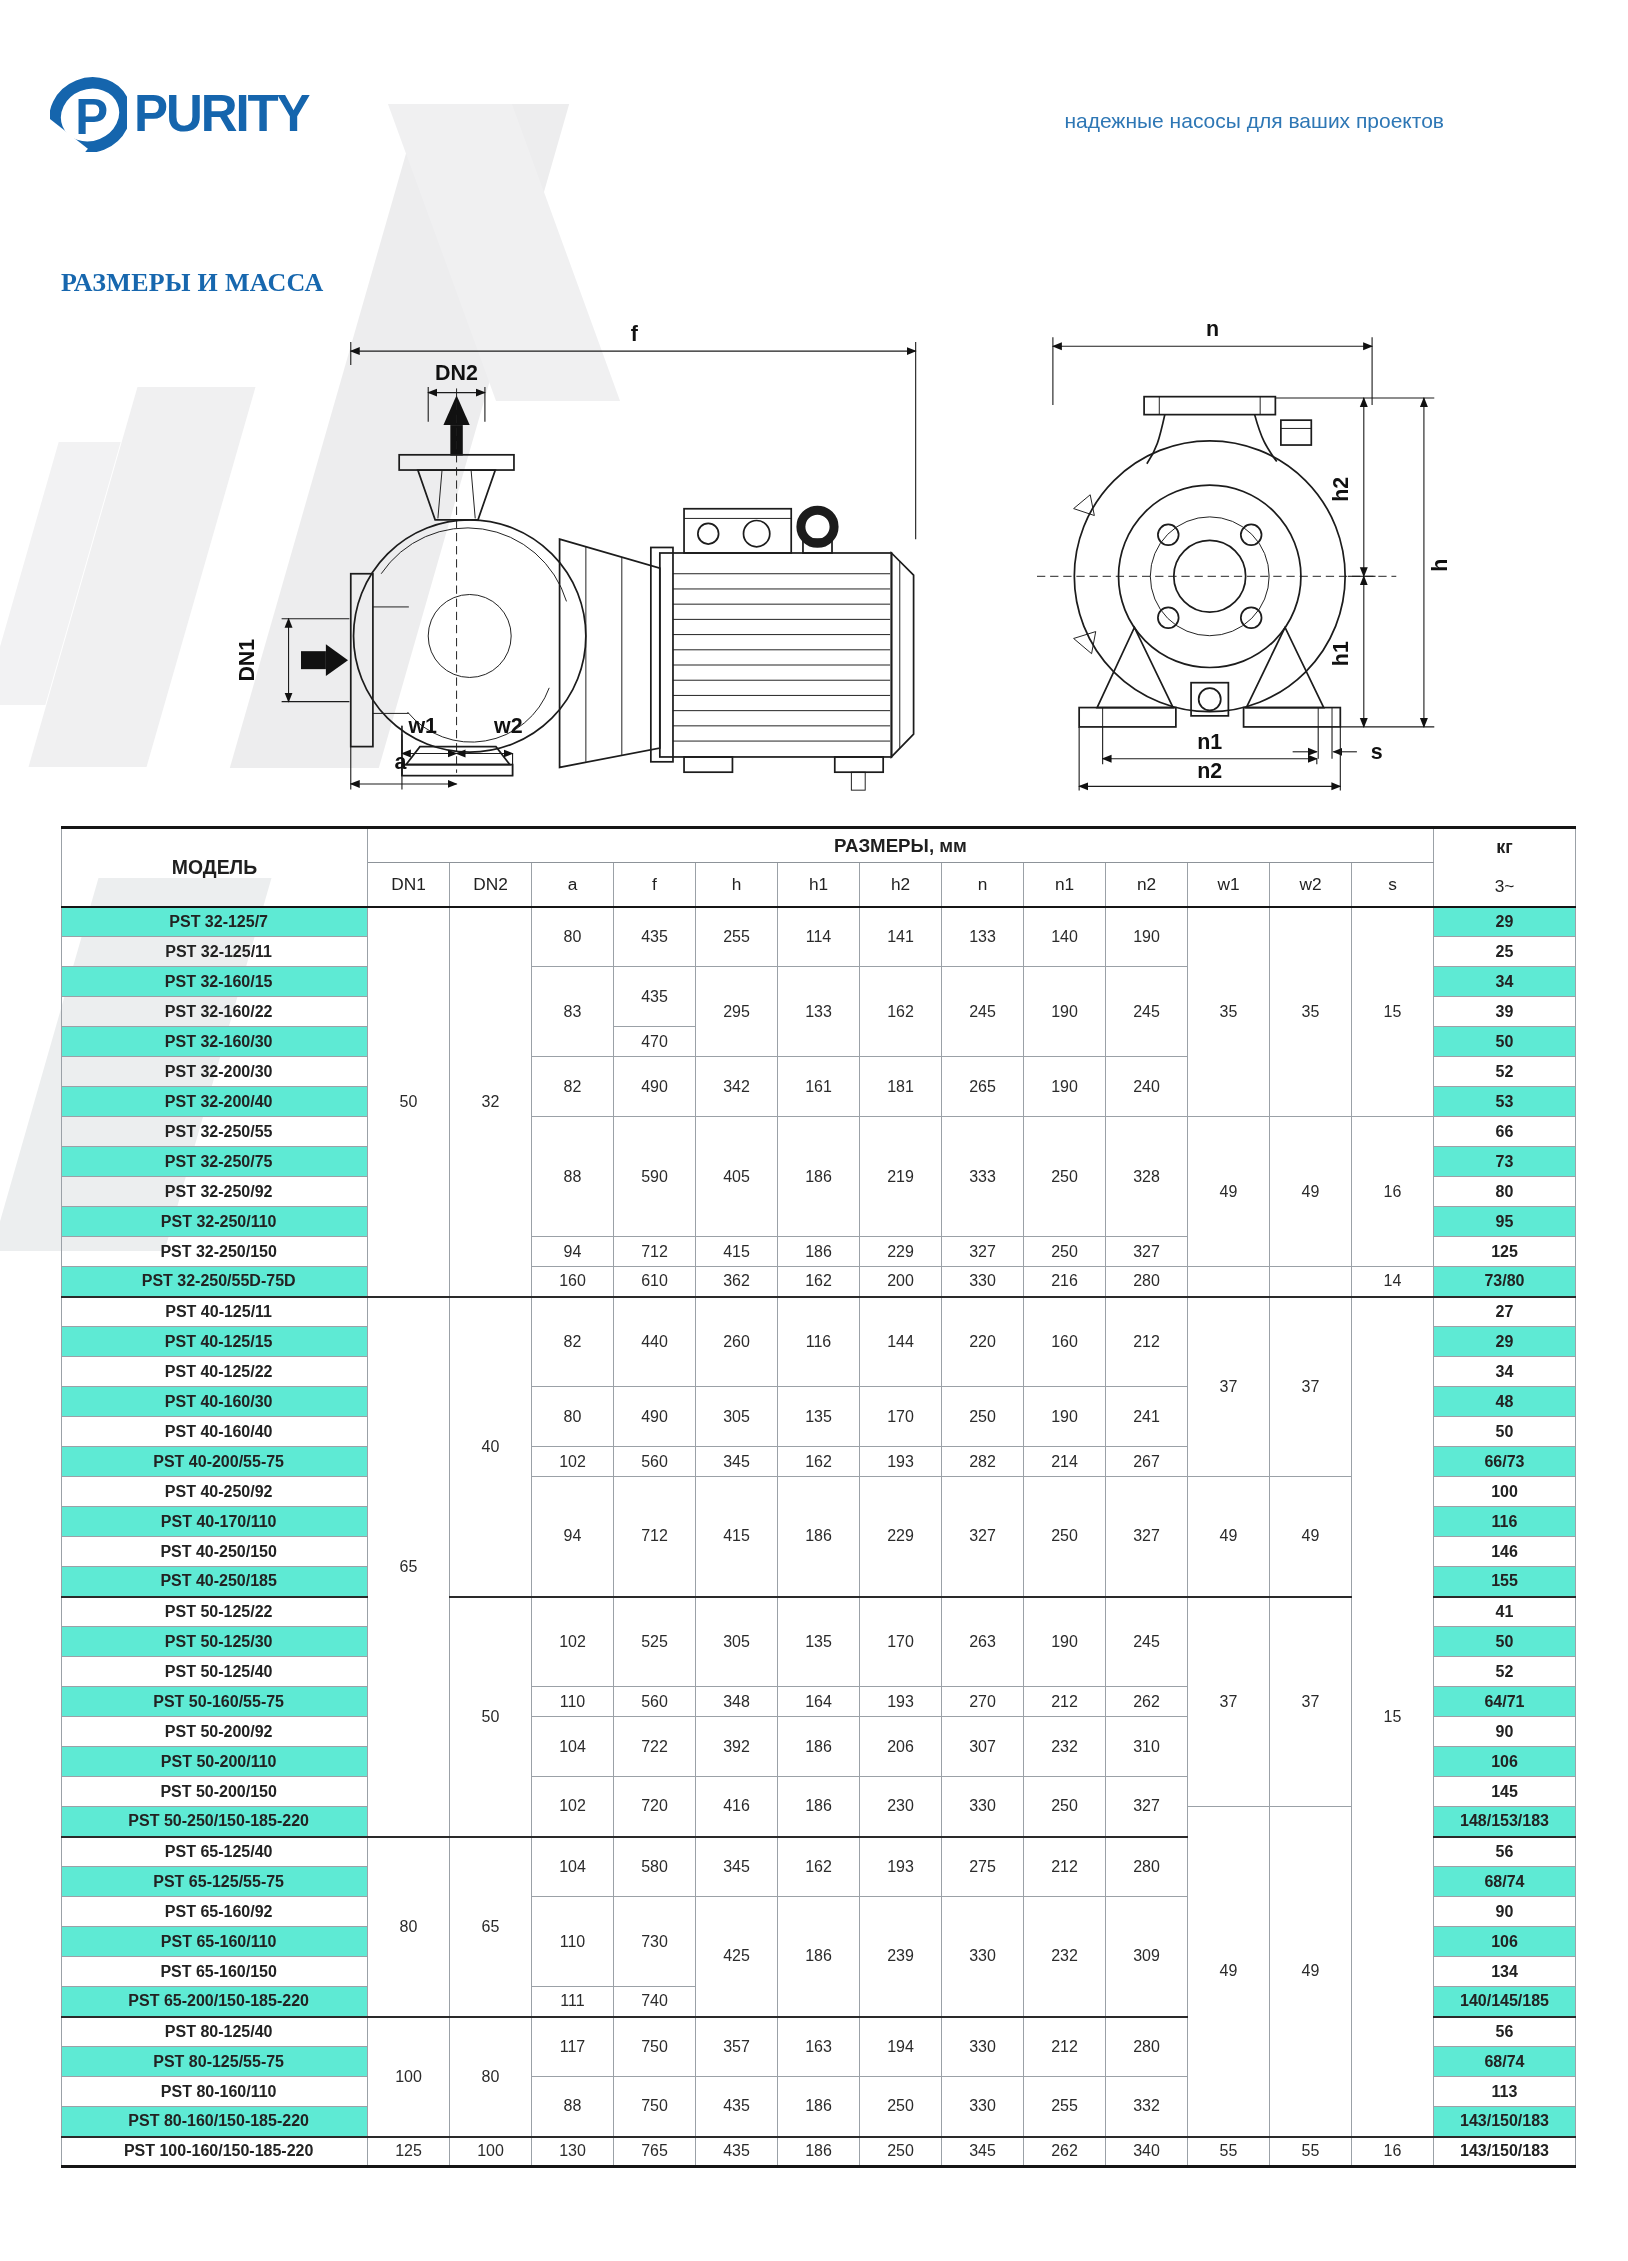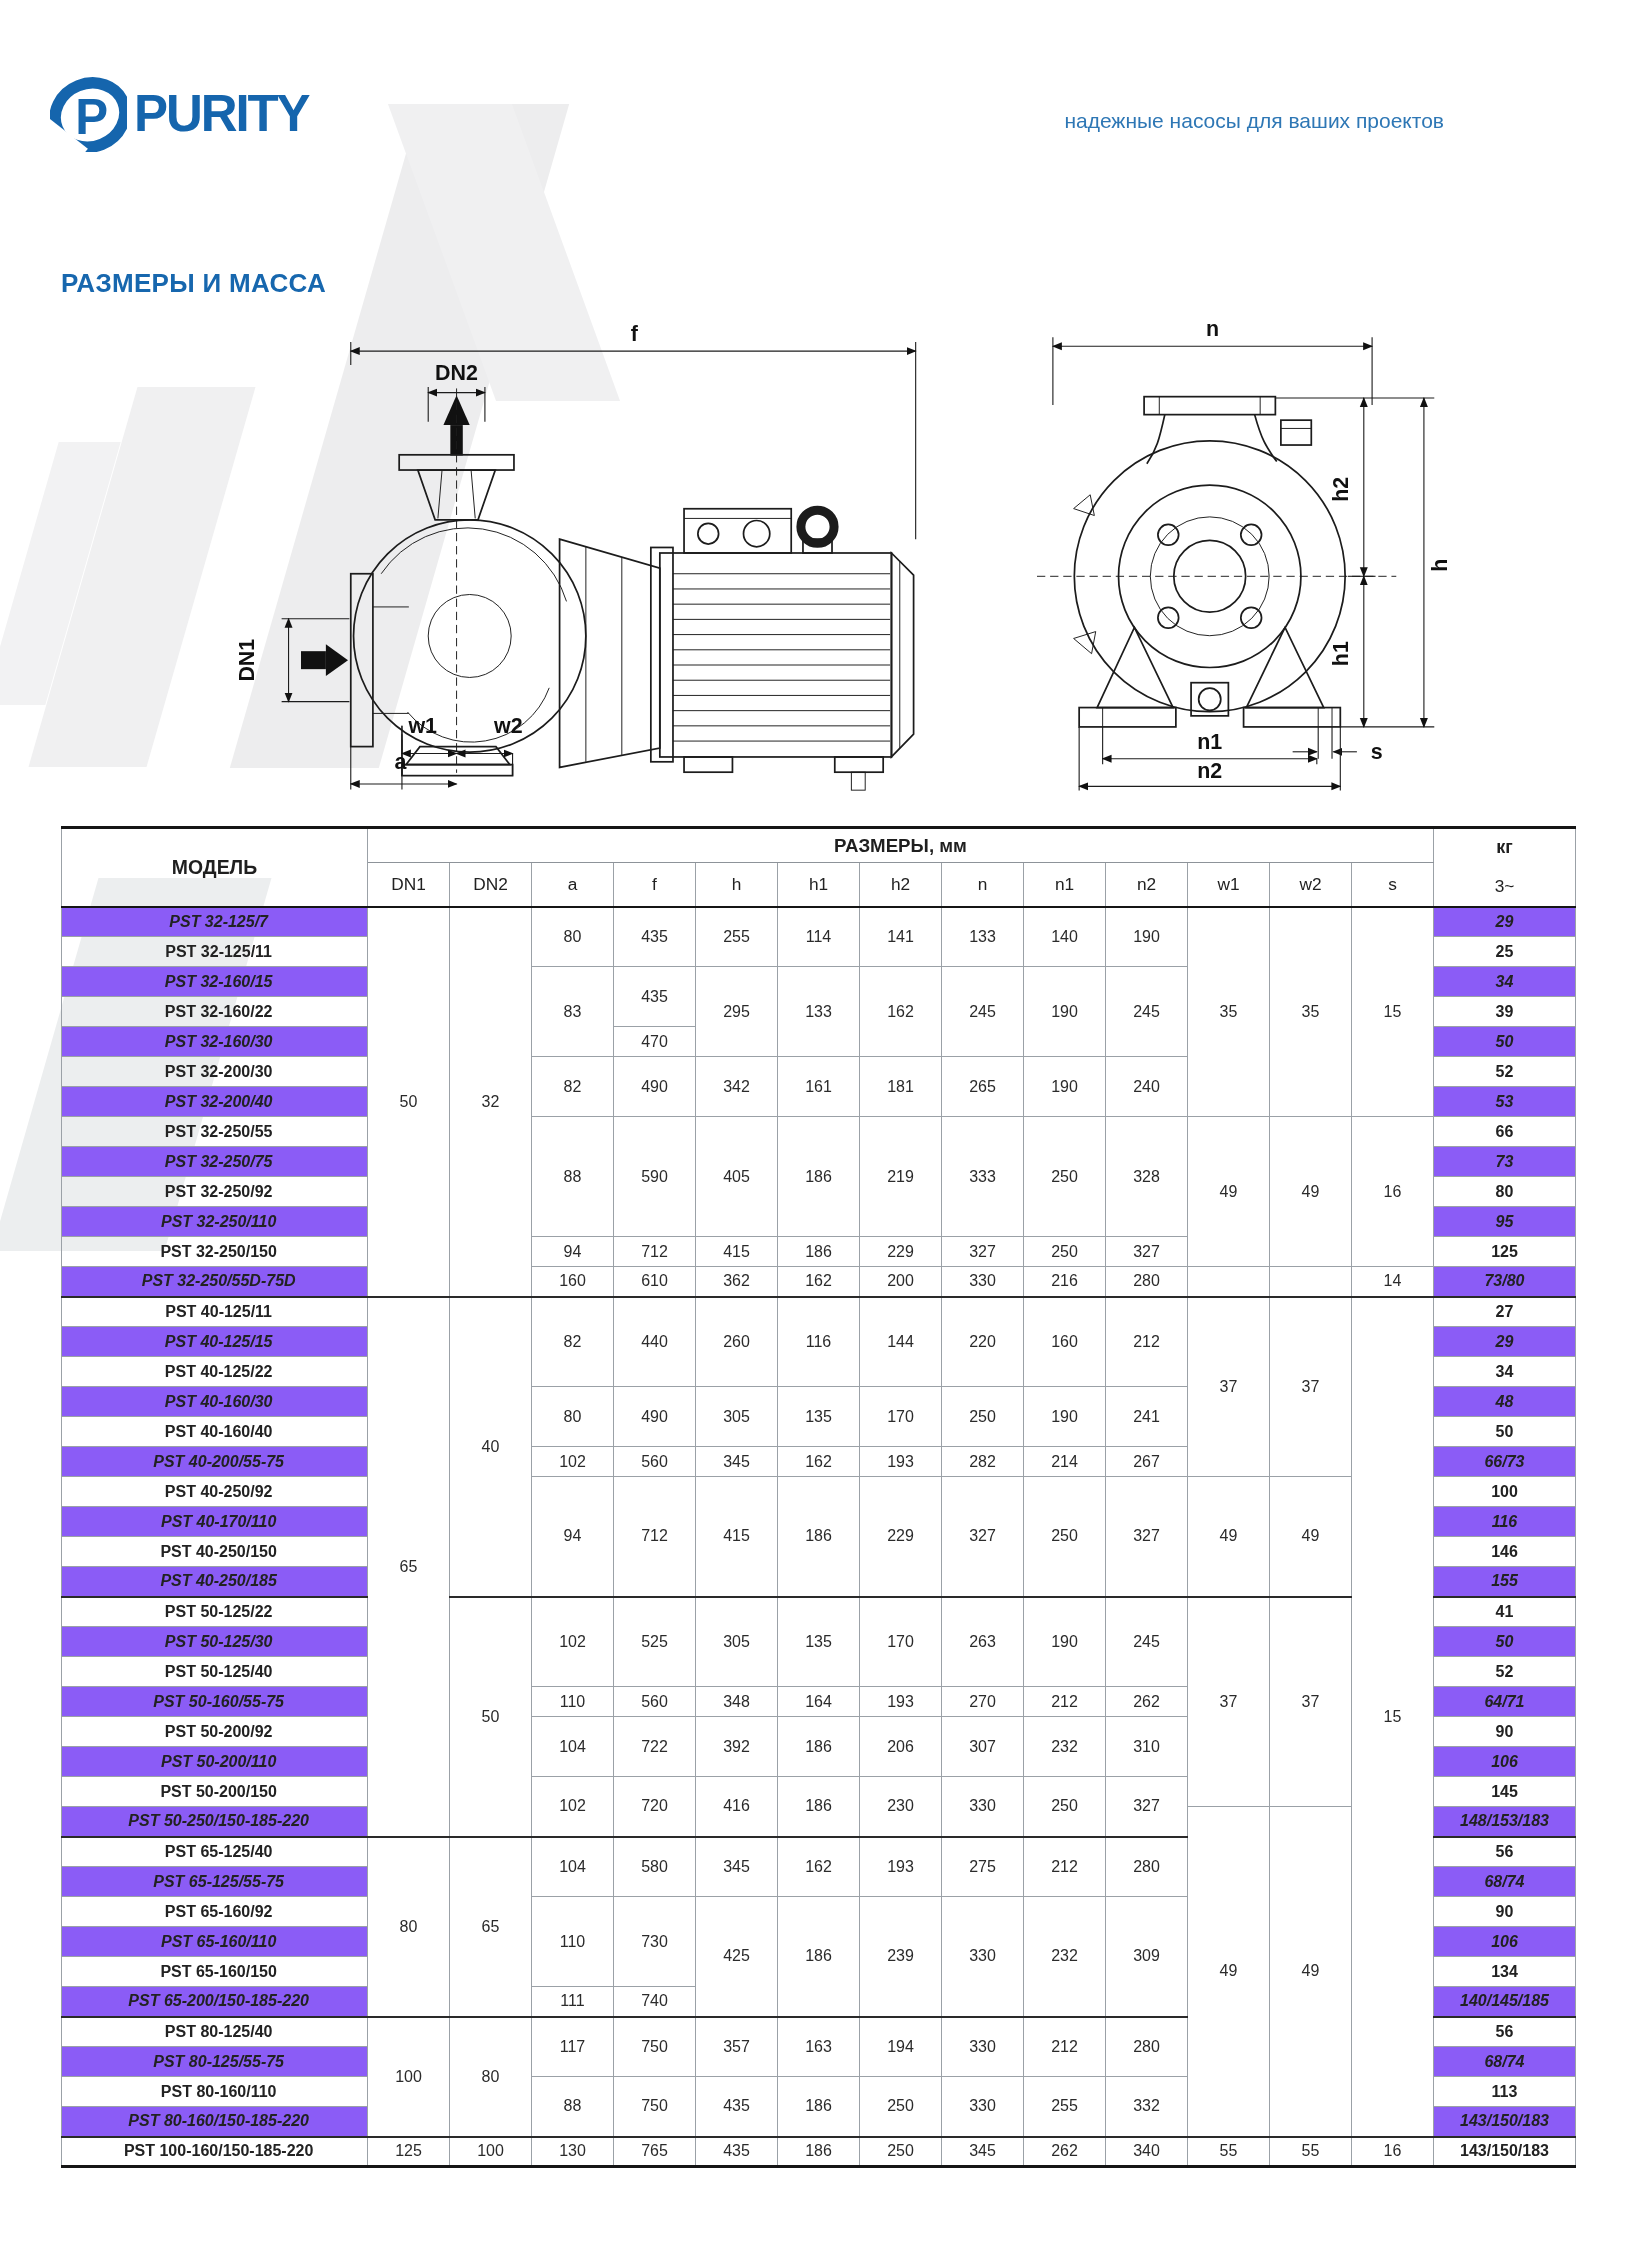--- a/index.html
+++ b/index.html
@@ -12,21 +12,21 @@
   .wm { position:absolute; background:#ededee; transform:skewX(-16deg); z-index:0; }
   #wm1 { left:325px; top:104px;  width:149px; height:664px; }
   #wm2 { left:442px; top:104px;  width:124px; height:297px; transform:skewX(20deg); background:#f0f0f1;}
   #wm3 { left:83px; top:387px;  width:118px; height:380px; background:#f0f0f1;}
   #wm4 { left:45px;  top:878px; width:173px; height:373px; background:#eceeef;}
   #wm5 { left:21px;  top:442px;  width:62px;  height:263px; background:#f2f2f3;}
   
   #logo { position:absolute; left:50px; top:75px; display:flex; align-items:center; gap:7px; z-index:2; }
   #logo-word { font-size:51px; font-weight:800; letter-spacing:-2.1px; color:#1565ad; line-height:1; }
   #tagline { position:absolute; top:69px; right:185px; font-size:21px; color:#2e77b5; z-index:2;margin-top:40px; }
-  #section-title { position:absolute; left:61px; top:268px; font-size:26px; font-weight:bold; color:#1767ae; letter-spacing:0.3px; z-index:2; }
+  #section-title { position:absolute; left:61px; top:268px; font-size:26px; font-weight:bold; color:#1767ae; letter-spacing:0.3px; z-index:2;font-family:Liberation Serif, serif; }
   
   .diagram { position:absolute; z-index:1; }
   #diag-left  { left:200px;  top:311px; }
   #diag-right { left:999px; top:308px; }
   .dwg { stroke:#1c1c1c; fill:none; stroke-width:2.5; }
   .dwg-thin { stroke:#1c1c1c; fill:none; stroke-width:1.4; }
   .dim { stroke:#1c1c1c; fill:none; stroke-width:1.6; }
   .cl { stroke:#1c1c1c; fill:none; stroke-width:1.4; stroke-dasharray:12 7; }
   .dim-label { font-family:"Liberation Sans",sans-serif; font-size:31px; font-weight:bold; fill:#111; }
   .solid { fill:#111; stroke:none; }
@@ -43,21 +43,21 @@
   thead { border-bottom:2.8px solid #151515; }
   th.model-h { font-size:19.4px; font-weight:bold; }
   th.sizes-h { font-size:18.7px; font-weight:bold; border-bottom:1.4px solid #8d9399 !important; }
   th.kg-h { font-size:18px; font-weight:bold; }
   th.kg-h .sub { font-weight:normal; font-size:17.3px; margin-top:18px; }
   th.dimcol-h { font-size:17.3px; font-weight:normal; color:#222; }
   tbody td { height:30px; font-size:16px; color:#2b2b2b; background:transparent; }
   tbody td.model { text-align:left; padding-left:8.3px; font-weight:bold; color:#222;
                    border-top:0.7px solid #bdc3c8; border-bottom:0.7px solid #bdc3c8; }
   tbody td.kg { font-weight:bold; color:#222; border-top:0.7px solid #bdc3c8; border-bottom:0.7px solid #bdc3c8; }
-  tbody td.shade { background:#8b5cf6;font-style:italic; }
+  tbody td.shade { background:#5eead4; }
   tbody td.bend { border-bottom:2.1px solid #2a2a2a !important; }
 </style>
 </head>
 <body>
 
 <div class="wm" id="wm1"></div>
 <div class="wm" id="wm2"></div>
 <div class="wm" id="wm3"></div>
 <div class="wm" id="wm4"></div>
 <div class="wm" id="wm5"></div>

